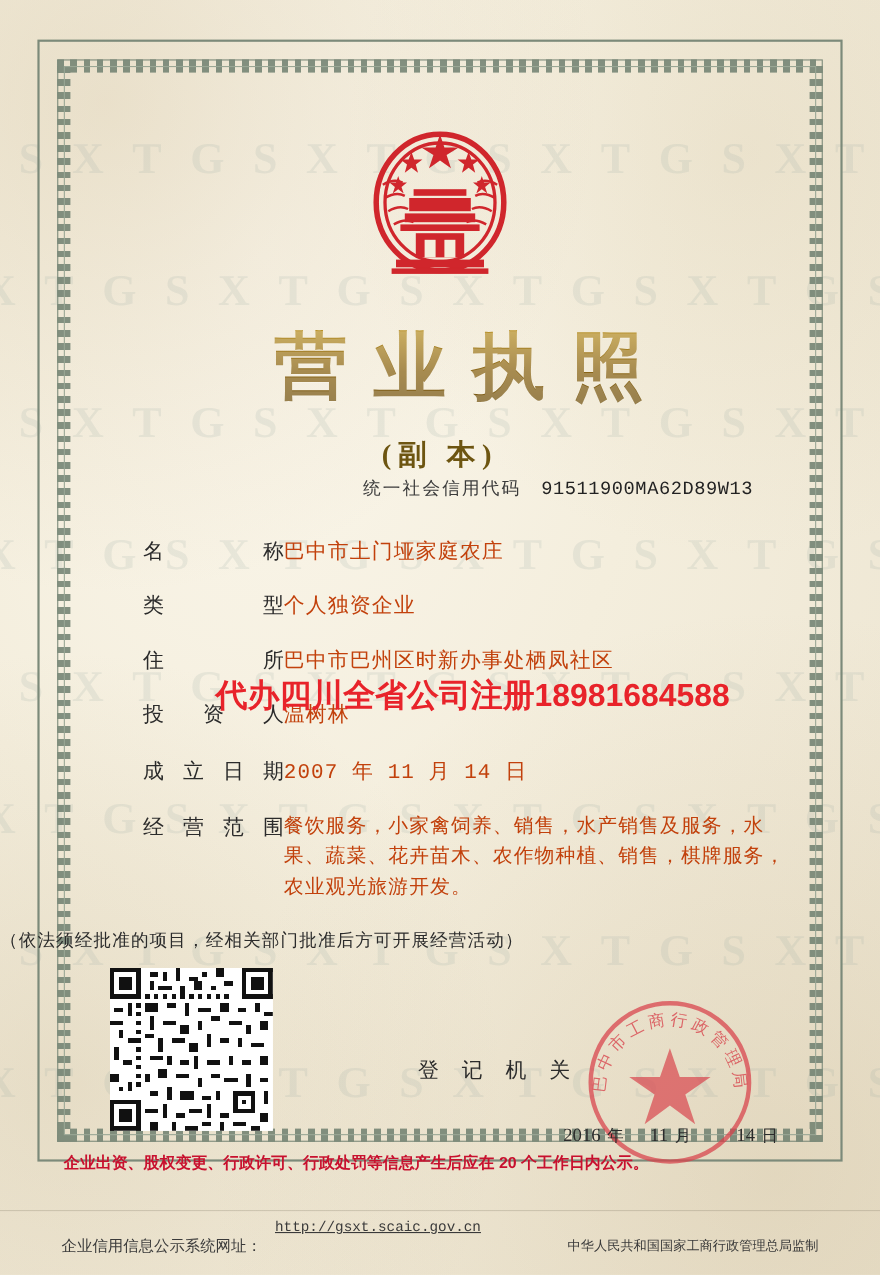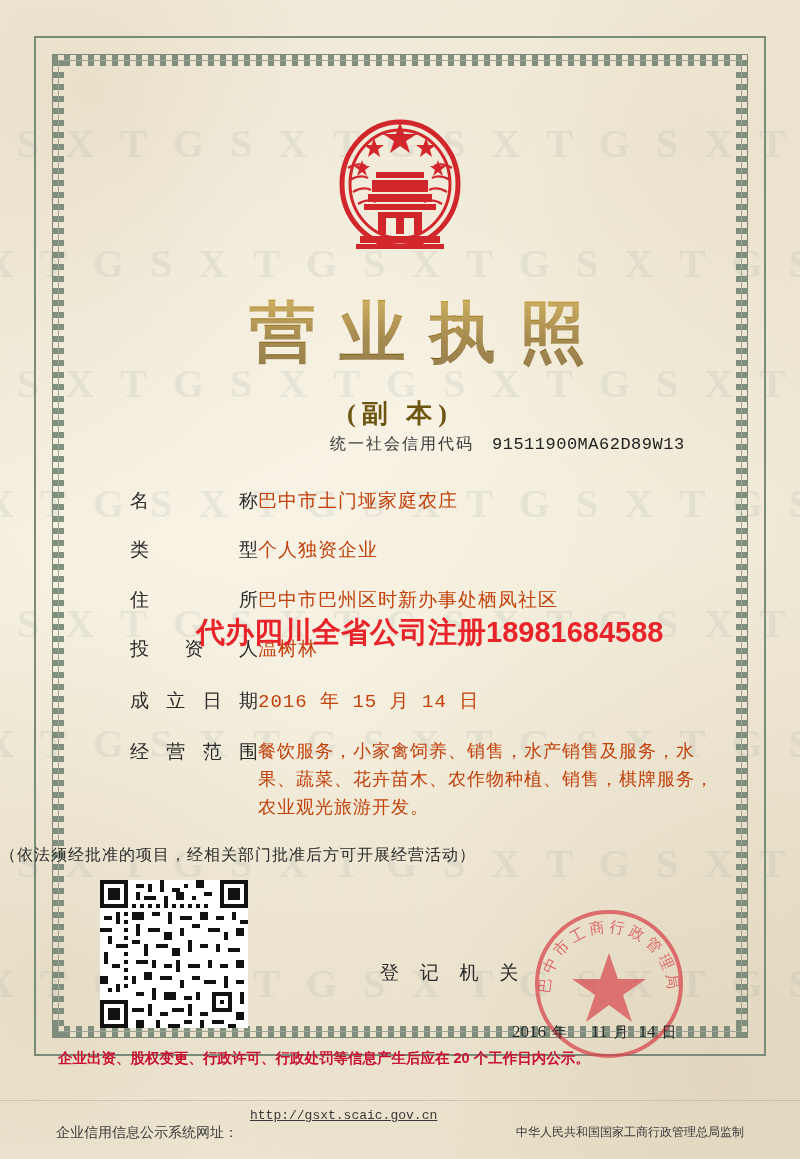--- a/index.html
+++ b/index.html
@@ -422,21 +422,21 @@
         </div>
       <div class="f-value">温树林</div>
     </div>
     <div class="field" style="margin-bottom:22px;">
       <div class="f-label">
           <span>成</span>
           <span>立</span>
           <span>日</span>
           <span>期</span>
         </div>
-      <div class="f-value">2016 年 15 月 14 日</div>
+      <div class="f-value">2007 年 11 月 14 日</div>
     </div>
     <div class="field scope">
       <div class="f-label">
           <span>经</span>
           <span>营</span>
           <span>范</span>
           <span>围</span>
         </div>
       <div class="f-value small">餐饮服务，小家禽饲养、销售，水产销售及服务，水果、蔬菜、花卉苗木、农作物种植、销售，棋牌服务，农业观光旅游开发。</div>
     </div>
@@ -595,21 +595,21 @@
         <textPath href="#sealArcTop" startOffset="50%" text-anchor="middle">巴中市工商行政管理局</textPath>
       </text>
     </svg>
   </div>
 
   <div class="date-line">
     <span class="num">2016</span>
     <span class="unit">年</span>
     <span class="num" style="margin-left:18px;">11</span>
     <span class="unit">月</span>
-    <span class="num" style="margin-left:4px;">14</span>
+    <span class="num" style="margin-left:35px;">14</span>
     <span class="unit">日</span>
   </div>
 
   <div class="bottom-notice">
     <div class="l2">企业出资、股权变更、行政许可、行政处罚等信息产生后应在 20 个工作日内公示。</div>
   </div>
 
   <div class="fold"></div>
 
   <div class="footer">

